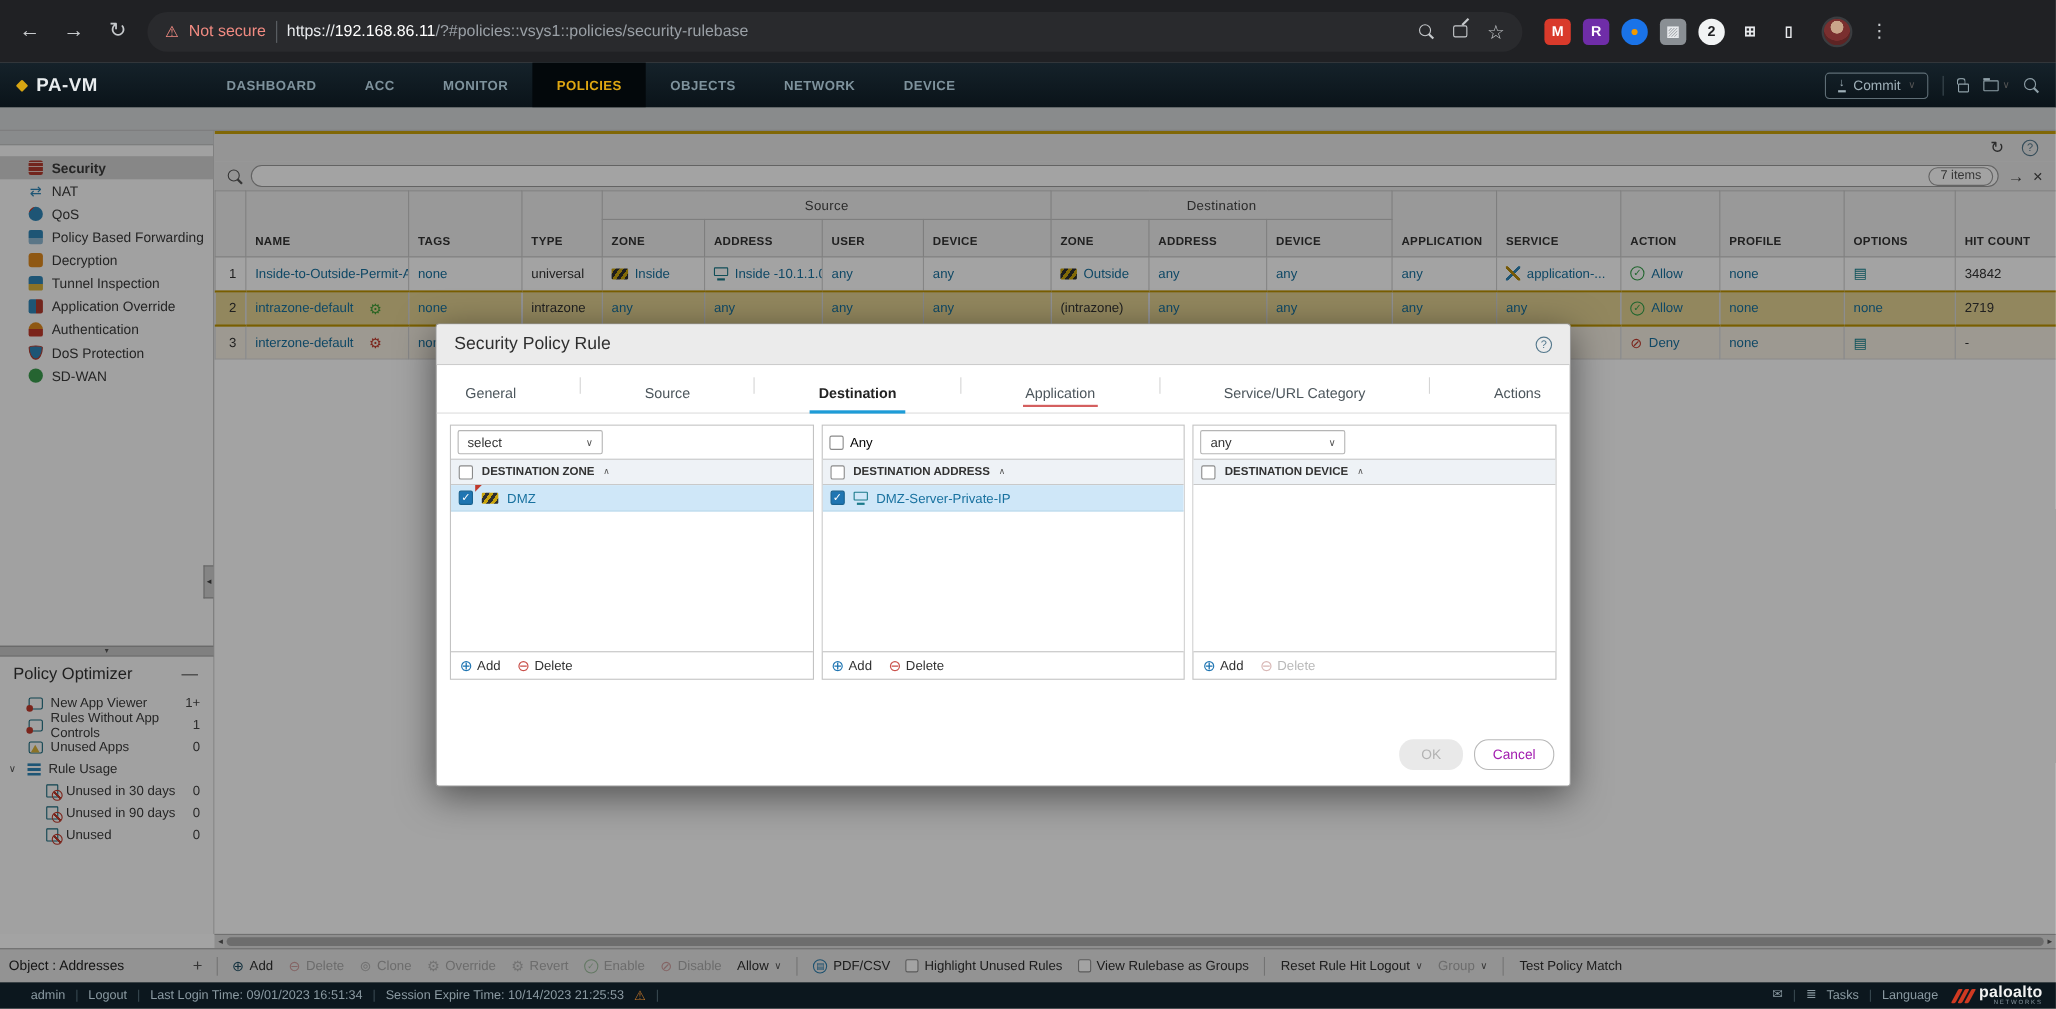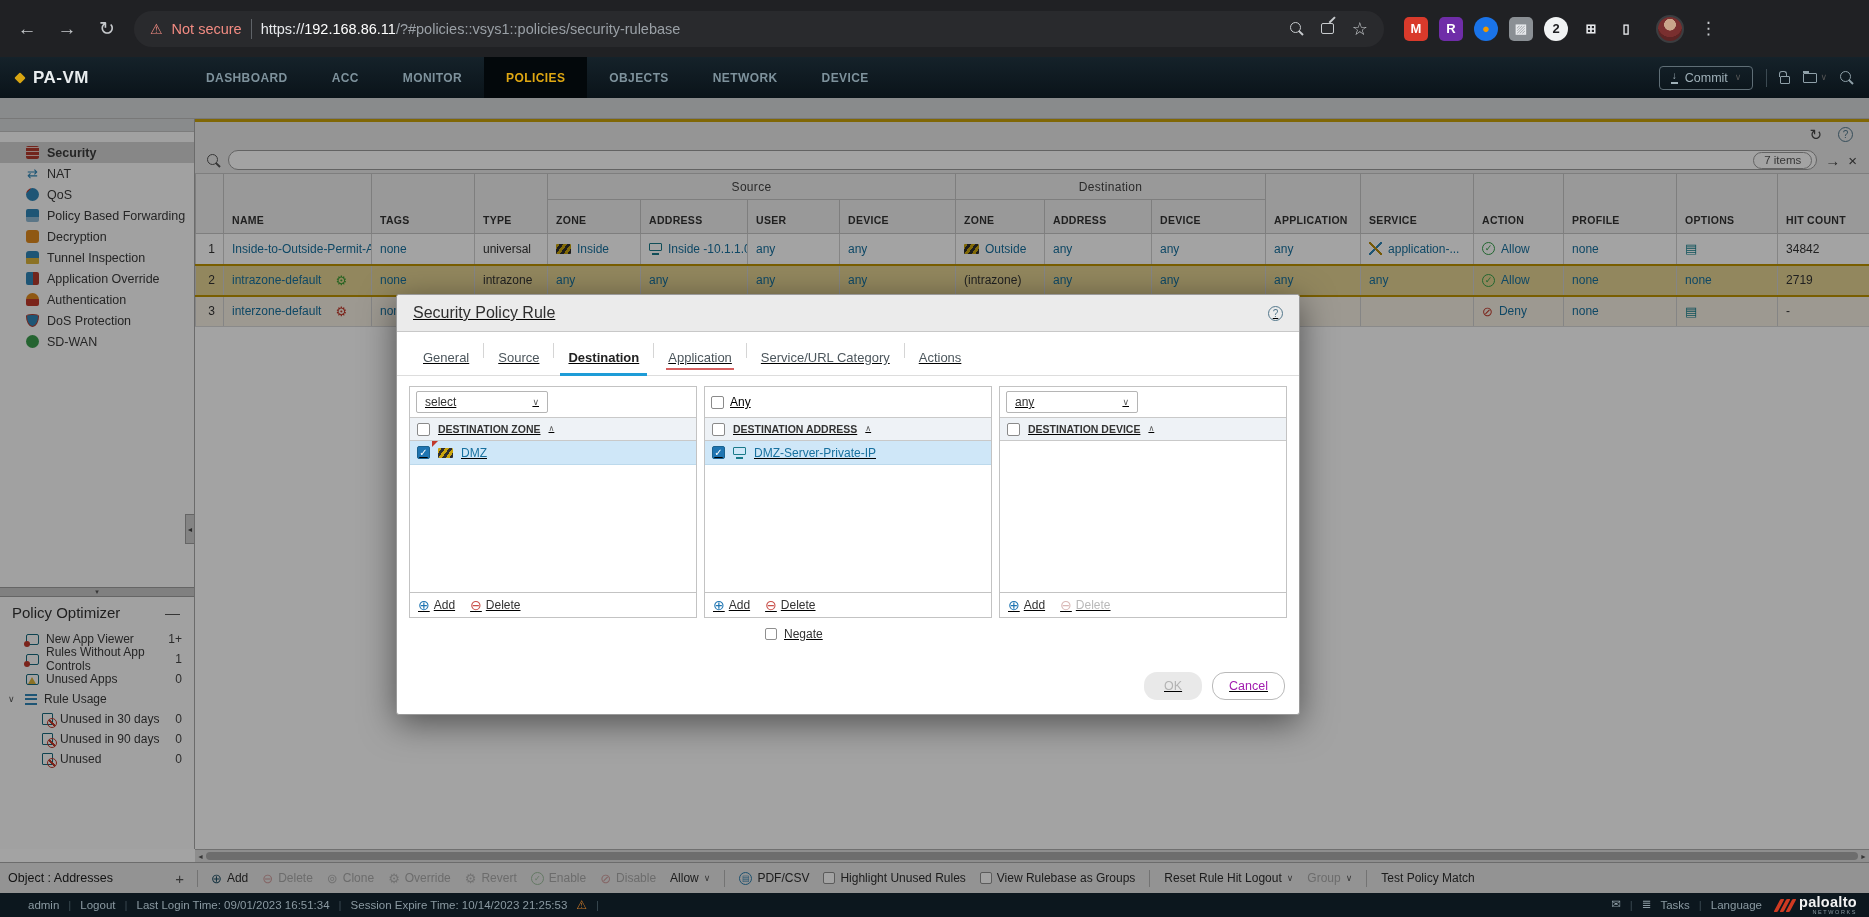--- a/index.html
+++ b/index.html
@@ -132,24 +132,24 @@
   .ic-add { color:#1f4e63; font-size:13px; }
   .ic-gray { color:#b3b3b3; font-size:13px; }
   .ic-redgray { color:#cf9d9d; font-size:13px; }
   .circ-g { width:13px; height:13px; border:1px solid #9dbd9d; border-radius:50%; color:#9dbd9d; font-size:8px; display:inline-flex; align-items:center; justify-content:center; }
   .circ-b { width:13px; height:13px; border:1px solid #2d7fae; border-radius:50%; color:#2d7fae; font-size:8px; display:inline-flex; align-items:center; justify-content:center; }
   .xbox { width:12px; height:12px; border:1px solid #8f8f8f; background:#fff; border-radius:2px; display:inline-block; flex:none; }
   .chev { color:#555; font-size:9px; }
 
   
   .overlay { position:absolute; inset:0; background:rgba(0,0,0,.36); z-index:40; }
-  .modal { position:absolute; z-index:50; left:396px; top:196px; width:904px; height:421px; background:#fff; border:1px solid #9a9a9a; border-radius:3px; box-shadow:0 8px 34px rgba(0,0,0,.5); display:flex; flex-direction:column;text-decoration:underline; }
+  .modal { position:absolute; z-index:50; left:396px; top:196px; width:1032px; height:421px; background:#fff; border:1px solid #9a9a9a; border-radius:3px; box-shadow:0 8px 34px rgba(0,0,0,.5); display:flex; flex-direction:column; }
   .modal-title { height:37px; background:#ebebeb; border-bottom:1px solid #c8c8c8; display:flex; align-items:center; padding:0 16px; font-size:16px; color:#2f2f2f; border-radius:3px 3px 0 0; }
   .modal-help { margin-left:auto; }
-  .modal-tabs { display:flex; align-items:flex-end; height:42px; padding:0 12px; border-bottom:1px solid #ddd; margin-top:2px; }
+  .modal-tabs { display:flex; align-items:flex-end; height:42px; padding:0 12px; border-bottom:1px solid #ddd; margin-top:2px;justify-content:space-between; }
   .mtab { padding:0 14px 10px; font-size:13px; color:#4c565c; position:relative; }
   .mtab.active { font-weight:bold; color:#222; }
   .mtab.active::after { content:""; position:absolute; left:6px; right:6px; bottom:-1px; height:3px; background:#1e9cd7; }
   .mtab.error::after { content:""; position:absolute; left:12px; right:12px; bottom:5px; height:2px; background:#d45f5f; }
   .mtab-sep { width:1px; height:15px; background:#d5d5d5; align-self:center; margin-bottom:8px; }
   .panels { display:flex; gap:7px; padding:10px 12px 0; }
   .panel { flex:1; border:1px solid #c3c3c3; display:flex; flex-direction:column; height:232px; }
   .panel-top { height:30px; display:flex; align-items:center; padding:0 6px; gap:6px; }
   .pt-select { width:132px; height:22px; border:1px solid #b5b5b5; border-radius:2px; display:flex; align-items:center; justify-content:space-between; padding:0 8px; font-size:12px; color:#333; background:#fff;gap:28px; }
   .panel-header { height:24px; background:#eef2f6; border-top:1px solid #c9c9c9; border-bottom:1px solid #c9c9c9; display:flex; align-items:center; gap:8px; padding:0 7px; font-size:10.5px; font-weight:bold; color:#333; }
@@ -817,24 +817,20 @@
               <span class="g pf-add">⊕</span>
               <span>Add</span>
             </span>
             <span class="pf-btn disabled">
               <span class="g pf-del">⊖</span>
               <span>Delete</span>
             </span>
           </div>
         </div>
       </div>
-    <div class="negate-row">
-      <span class="xbox"></span>
-      <span>Negate</span>
-    </div>
     <div class="modal-actions">
       <button class="btn-ok">OK</button>
       <button class="btn-cancel">Cancel</button>
     </div>
   </div>
 </div>
 
 <div class="statusbar">
   <span>admin</span>
   <span class="sb-sep">|</span>

